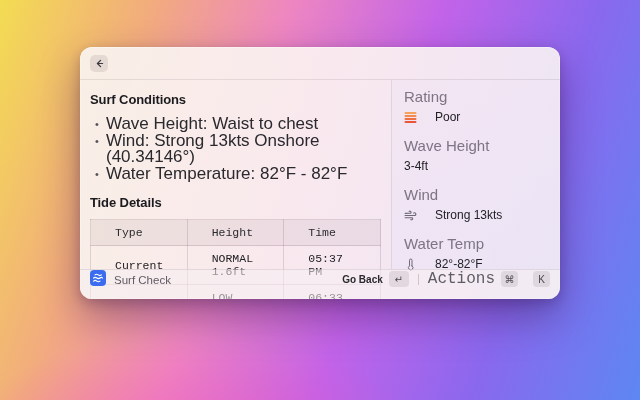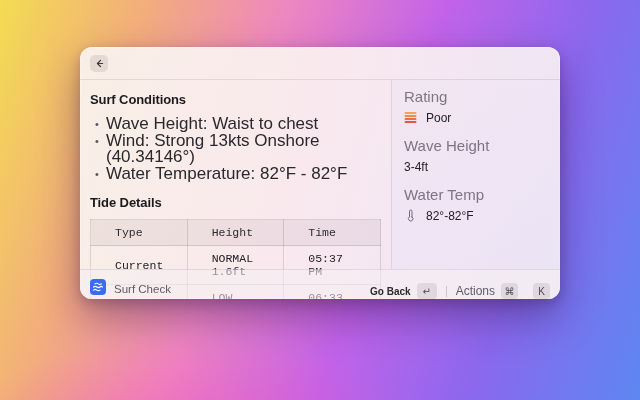--- a/index.html
+++ b/index.html
@@ -57,34 +57,34 @@
   }
   table.tide th, table.tide td {
     border: 1px solid rgba(90,50,70,0.16); text-align: left;
     padding: 6px 24px; font-weight: 400; height: 25px; font-family: Liberation Mono, monospace;
   }
   table.tide th { background: rgba(90,60,70,0.07); color: #2c2c30; }
   .swells-title { margin-top: 13px; margin-bottom: 0; font-family: Liberation Mono, monospace; }
   
   .meta-group { margin-bottom: 12px; }
   .meta-label { font-size: 15px; color: #7d7484; margin-bottom: 5px; }
-  .meta-value { display: flex; align-items: center; gap: 9px; font-size: 12px; color: #222226; min-height: 15px; }
+  .meta-value { display: flex; gap: 18px; font-size: 12px; color: #222226; min-height: 15px; }
   .meta-value .icon { display: inline-flex; align-items: center; justify-content: center; width: 13px; }
   
   .win-footer {
-    flex: 0 0 30px; display: flex; align-items: flex-end; padding: 0 10px;
+    flex: 0 0 30px; display: flex; align-items: flex-start; padding: 0 10px;
     border-top: 1px solid rgba(60,30,50,0.10);
     background: rgba(246,238,243,0.55);
   }
   .app-id { display: flex; align-items: center; gap: 8px; }
   .app-name { font-size: 11.5px; color: #5f5a64; }
   .footer-right { margin-left: auto; display: flex; align-items: center; }
   .footer-action { display: flex; align-items: center; gap: 6px; cursor: pointer; background: none; border: none; padding: 0; font-family: inherit; }
   .go-back-label { font-size: 10px; font-weight: 700; color: #2a2a2e; }
-  .actions-label { font-size: 12px; color: #5f5c66; }
+  .actions-label { font-size: 16px; color: #5f5c66; font-family: Liberation Mono, monospace; }
   .keycap {
     display: inline-flex; align-items: center; justify-content: center;
     min-width: 17px; height: 16px; padding: 0 3px; border-radius: 4px;
     background: rgba(60,40,50,0.10); color: #4c4950; font-size: 10px;
     font-family: "Liberation Sans", "DejaVu Sans", sans-serif;
   }
   .keycap.wide { min-width: 20px; }
   .footer-sep { width: 1px; height: 11px; background: rgba(60,40,50,0.20); margin: 0 9px; }
   .kgap { width: 3px; }
 </style>
@@ -160,20 +160,33 @@
           </div>
         </div>
 
         <div class="meta-group">
           <div class="meta-label">Wave Height</div>
           <div class="meta-value">
             <span>3-4ft</span>
           </div>
         </div>
 
+        <div class="meta-group">
+          <div class="meta-label">Wind</div>
+          <div class="meta-value">
+            <span class="icon">
+              <svg width="13" height="13" viewBox="0 0 24 24" fill="none" stroke="#6e6875" stroke-width="2" stroke-linecap="round" stroke-linejoin="round">
+                <path d="M17.7 7.7a2.5 2.5 0 1 1 1.8 4.3H2"></path>
+                <path d="M9.6 4.6A2 2 0 1 1 11 8H2"></path>
+                <path d="M12.6 19.4A2 2 0 1 0 14 16H2"></path>
+              </svg>
+            </span>
+            <span>Strong 13kts</span>
+          </div>
+        </div>
 
         <div class="meta-group">
           <div class="meta-label">Water Temp</div>
           <div class="meta-value">
             <span class="icon">
               <svg width="12" height="13" viewBox="0 0 24 24" fill="none" stroke="#6e6875" stroke-width="2" stroke-linecap="round" stroke-linejoin="round">
                 <path d="M14 14.76V3.5a2.5 2.5 0 0 0-5 0v11.26a4.5 4.5 0 1 0 5 0z"></path>
               </svg>
             </span>
             <span>82°-82°F</span>

